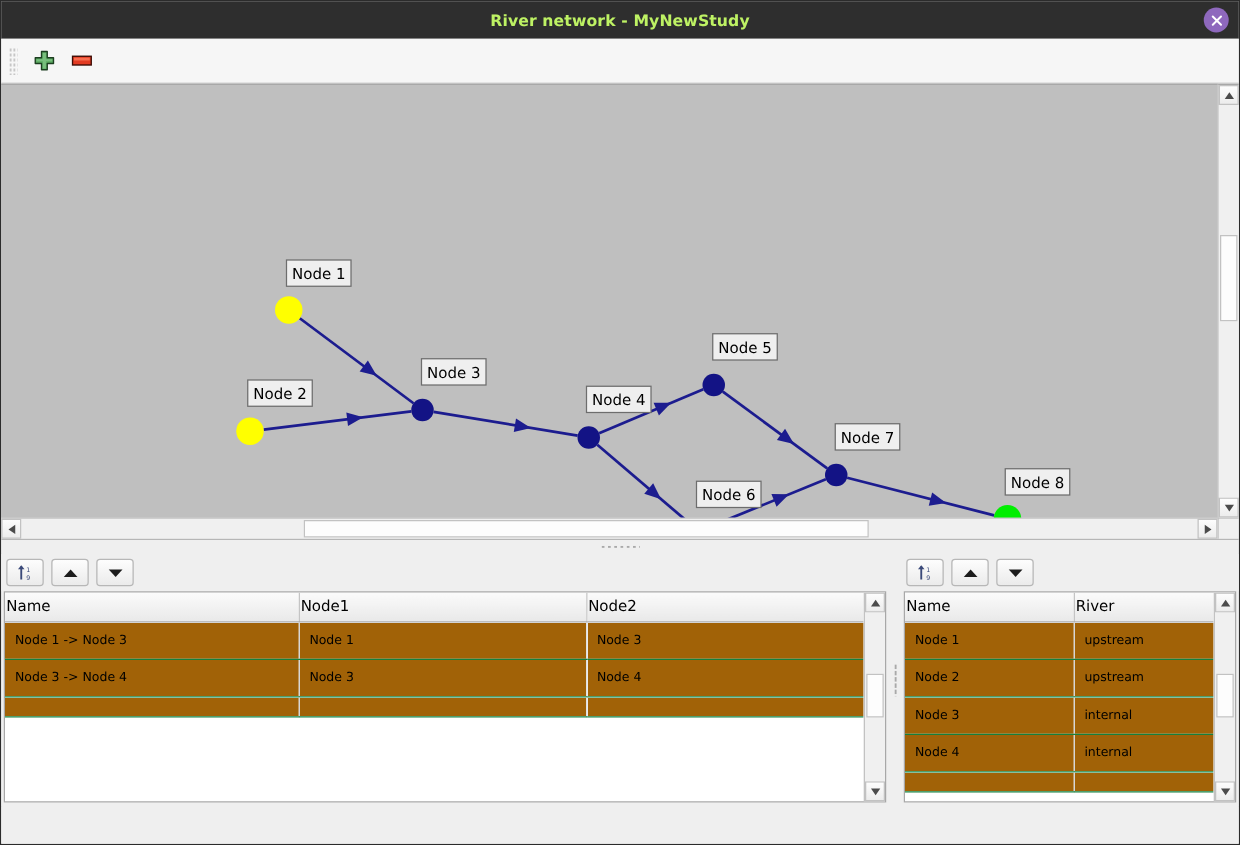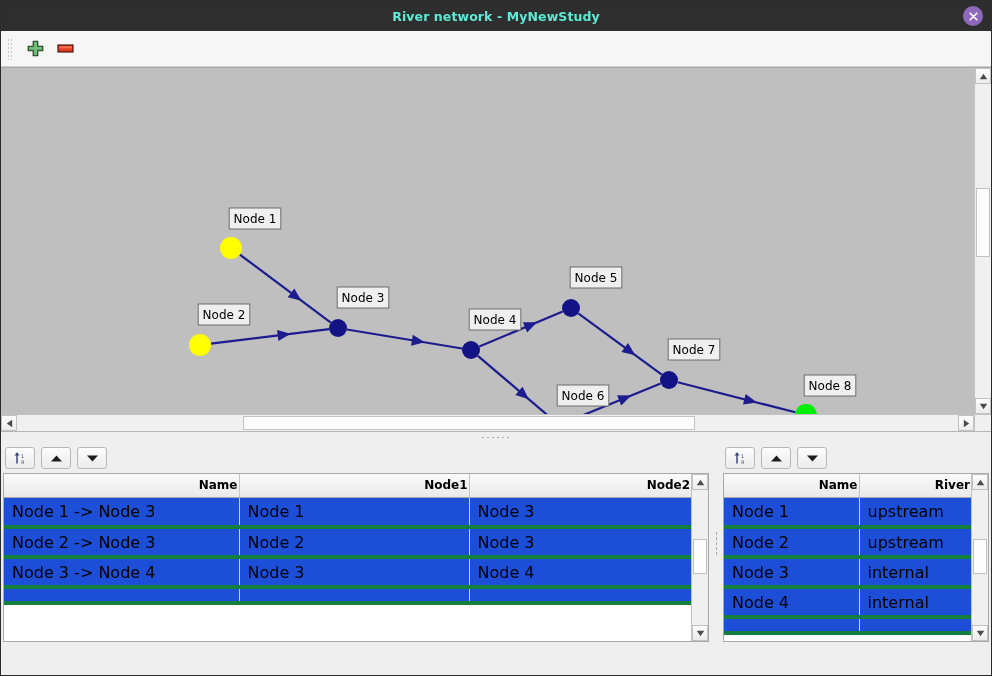--- a/index.html
+++ b/index.html
@@ -19,21 +19,21 @@
   }
 
   
   .titlebar {
     height: 30px; flex: 0 0 30px;
     background: #2e2e2e;
     position: relative;
     display: flex; align-items: center; justify-content: center;
   }
   .titlebar-text {
-    color: #5eead4;
+    color: #bef264;
     font-size: 12.5px;
     font-weight: bold;
     letter-spacing: .1px;
     user-select: none;
   }
   .close-btn {
     position: absolute; right: 8px; top: 50%;
     transform: translateY(-50%);
     width: 20px; height: 20px; border-radius: 50%;
     background: #8e68bd;
@@ -174,31 +174,31 @@
     background: #ffffff;
     border: 1px solid #a8a8a8;
     margin: 0 2px 3px 2px;
   }
   .tbl-scrollarea { flex: 1 1 auto; min-width: 0; overflow: hidden; }
   table { border-collapse: collapse; width: 100%; table-layout: fixed; }
   thead th {
     background: linear-gradient(#fbfbfb, #e9e9e9);
     border-right: 1px solid #c4c4c4;
     border-bottom: 1px solid #a8a8a8;
-    font-weight: bold; font-size: 12px; color: #000;
-    height: 23px; text-align: right;
+    font-weight: normal; font-size: 12px; color: #000;
+    height: 23px; text-align: left;
     user-select: none; cursor: pointer;
     white-space: nowrap; overflow: hidden;
   }
   tbody td {
     border-right: 1px solid #d6d6d6;
-    border-bottom: 4px solid #15803d;
-    font-size: 16px; color: #000;
+    border-bottom: 1px solid #15803d;
+    font-size: 10px; color: #000;
     height: 30px; padding: 0 8px;
-    background: #1d4ed8;
+    background: #a16207;
     white-space: nowrap; overflow: hidden; text-overflow: ellipsis;
   }
   tbody td.blank { height: 16px; }
 
   .vsplit {
     width: 10px; flex: 0 0 10px;
     background: #efefef;
     display: flex; align-items: center; justify-content: center;
     cursor: col-resize;
   }
@@ -368,25 +368,20 @@
                   <th style="border-right: none;">Node2</th>
                 </tr>
               </thead>
             <tbody id="reaches-body">
                 <tr>
                   <td>Node 1 -&gt; Node 3</td>
                   <td>Node 1</td>
                   <td style="border-right: none;">Node 3</td>
                 </tr>
                 <tr>
-                  <td>Node 2 -&gt; Node 3</td>
-                  <td>Node 2</td>
-                  <td style="border-right: none;">Node 3</td>
-                </tr>
-                <tr>
                   <td>Node 3 -&gt; Node 4</td>
                   <td>Node 3</td>
                   <td style="border-right: none;">Node 4</td>
                 </tr>
                 <tr>
                   <td class="blank"></td>
                   <td class="blank"></td>
                   <td class="blank" style="border-right: none;"></td>
                 </tr>
               </tbody>

